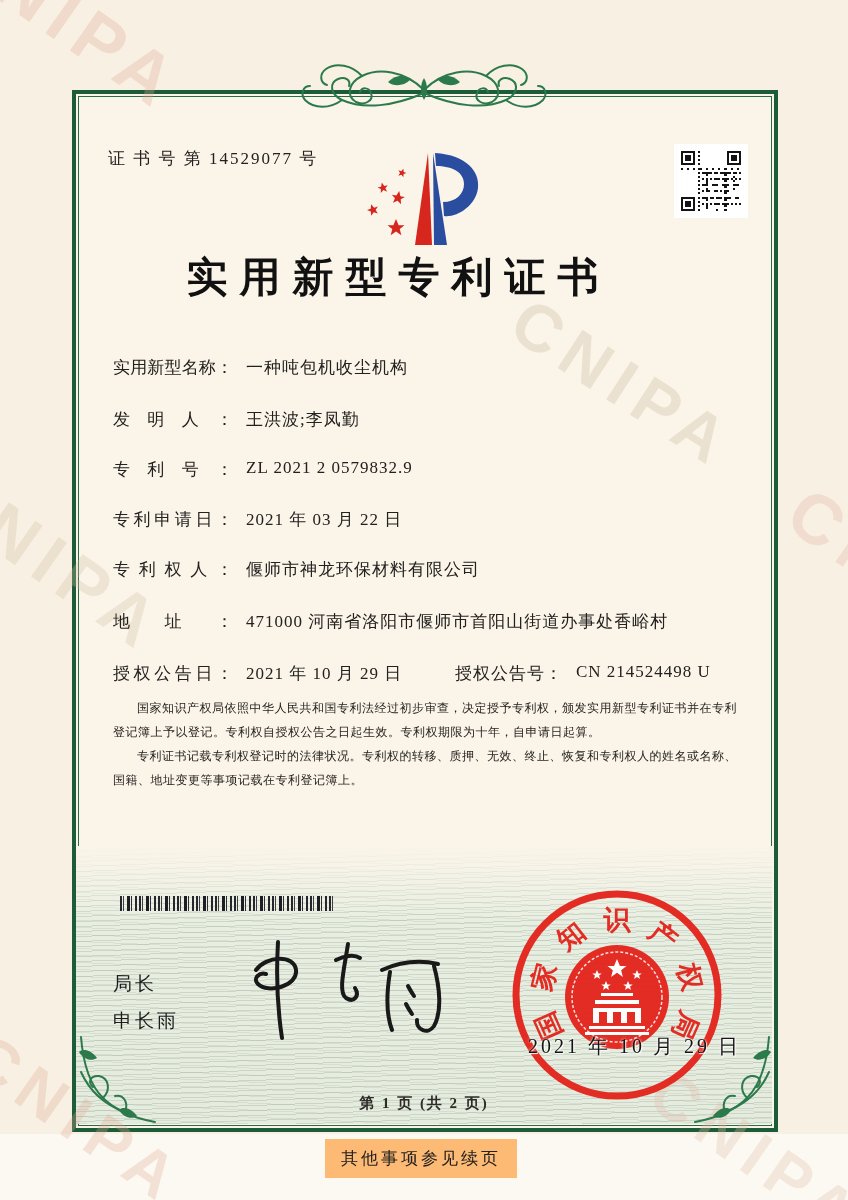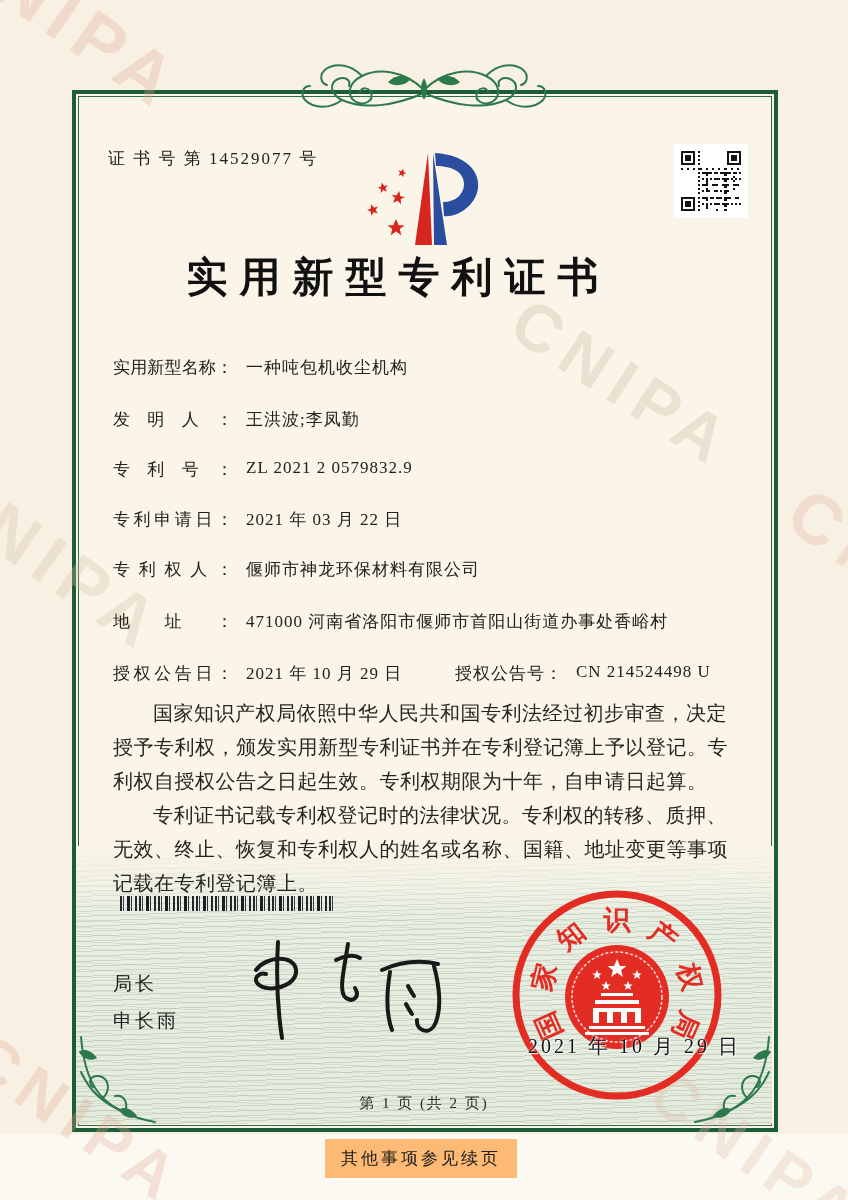--- a/index.html
+++ b/index.html
@@ -65,21 +65,21 @@
     display:inline-block;width:120px;text-align:justify;text-align-last:justify;
     letter-spacing:0;color:#23211f;flex:none;
   }
   .val{margin-left:13px;color:#23211f;letter-spacing:1px;}
   .r0{top:356px}.r1{top:408px}.r2{top:458px}.r3{top:508px}.r4{top:558px}.r5{top:610px}.r6{top:662px}
   .grant2{position:absolute;left:342px;top:0;display:flex;white-space:nowrap;}
   .grant2 .lbl{width:auto;text-align:left;text-align-last:auto;letter-spacing:1px;}
   
   .body-text{
     position:absolute;left:113px;top:696px;width:626px;z-index:5;
-    font-size:20px;line-height:34px;letter-spacing:.5px;color:#26241f;
+    font-size:12px;line-height:24px;letter-spacing:.5px;color:#26241f;
   }
   .body-text p{margin:0;text-indent:2em;}
   
   .barcode{
     position:absolute;left:120px;top:896px;width:216px;height:15px;z-index:5;
     background:repeating-linear-gradient(90deg,
       #24272b 0 2px,rgba(0,0,0,0) 2px 3px,
       #3a3f46 3px 4px,rgba(0,0,0,0) 4px 7px,
       #1b1e22 7px 10px,rgba(0,0,0,0) 10px 11px,
       #2c3036 11px 12px,rgba(0,0,0,0) 12px 15px,
@@ -93,21 +93,21 @@
   .signature{position:absolute;left:232px;top:936px;z-index:6;}
   .seal{position:absolute;left:507px;top:885px;z-index:6;opacity:.96;}
   .seal-date{
     position:absolute;left:528px;top:1033px;z-index:7;
     font-size:20px;letter-spacing:3px;color:#141414;
     text-shadow:0 0 3px #fff,1px 1px 0 rgba(255,255,255,.8);
     white-space:nowrap;
   }
   .pagenum{
     position:absolute;left:0;top:1094px;width:848px;text-align:center;z-index:5;
-    font-size:15px;letter-spacing:2px;color:#2e2c28;
+    font-size:15px;letter-spacing:2px;color:#2e2c28;font-weight:bold;
   }
   .bottomstrip{position:absolute;left:0;top:1134px;width:848px;height:66px;background:#fcf9f2;z-index:2;}
   .note{
     position:absolute;left:325px;top:1139px;z-index:5;background:#fdba74;
     padding:8px 16px;font-size:17px;letter-spacing:3px;color:#23211f;
   }
 </style>
 </head>
 <body>
 

